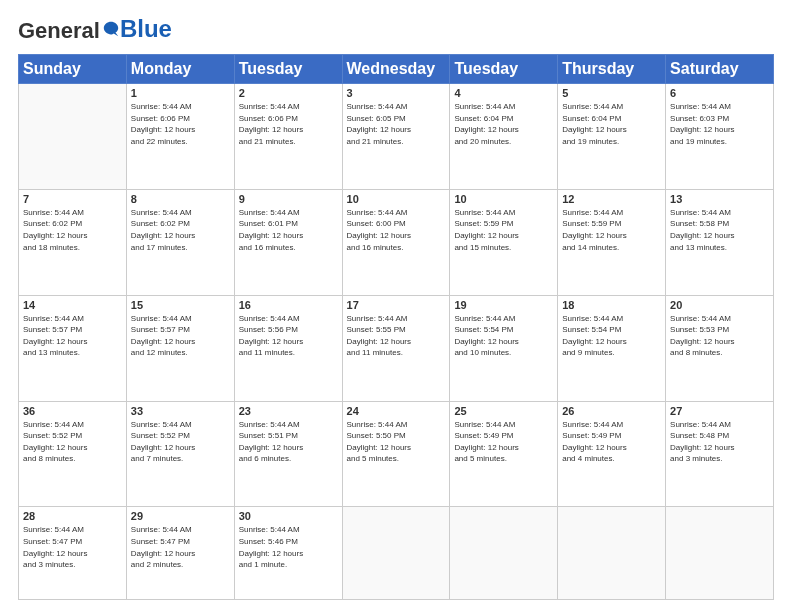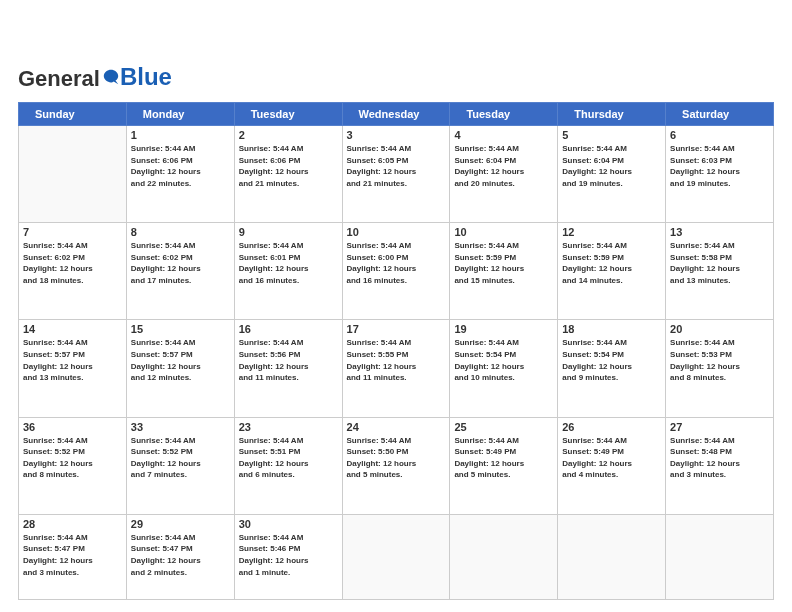--- a/index.html
+++ b/index.html
@@ -20,21 +20,20 @@
     .header {
       display: flex;
       justify-content: space-between;
       align-items: flex-start;
       margin-bottom: 10px;
     }
     .logo {
       display: flex;
       flex-direction: column;
       align-items: center;
-      margin-top: 48px;
     }
     .logo-text {
       font-size: 22px;
       font-weight: bold;
       color: #333;
       display: flex;
       align-items: center;
     }
     .logo-icon {
       width: 18px;
@@ -57,23 +56,23 @@
     .calendar {
       flex: 1;
       border: 1px solid #ccc;
       border-collapse: collapse;
       width: 100%;
       table-layout: fixed;
     }
     .calendar th {
       background: #3a6bc4;
       color: #fff;
-      font-size: 11px;
+      font-size: 16px;
       font-weight: bold;
-      padding: 5px 16px;
+      padding: 5px 4px;
       text-align: left;
       border: 1px solid #5580cc;
     }
     .calendar td {
       vertical-align: top;
       border: 1px solid #ccc;
       padding: 3px 4px;
       font-size: 8.5px;
       color: #333;
       height: 80px;
@@ -81,21 +80,20 @@
     .day-num {
       font-size: 11px;
       font-weight: bold;
       display: block;
       margin-bottom: 2px;
     }
     .day-info {
       font-size: 8px;
       line-height: 1.45;
       color: #333;
-      font-weight: bold;
     }
     .empty-cell {
       background: #f9f9f9;
     }
     td.last-row {
       height: 70px;
     }
   </style>
 </head>
 <body>

